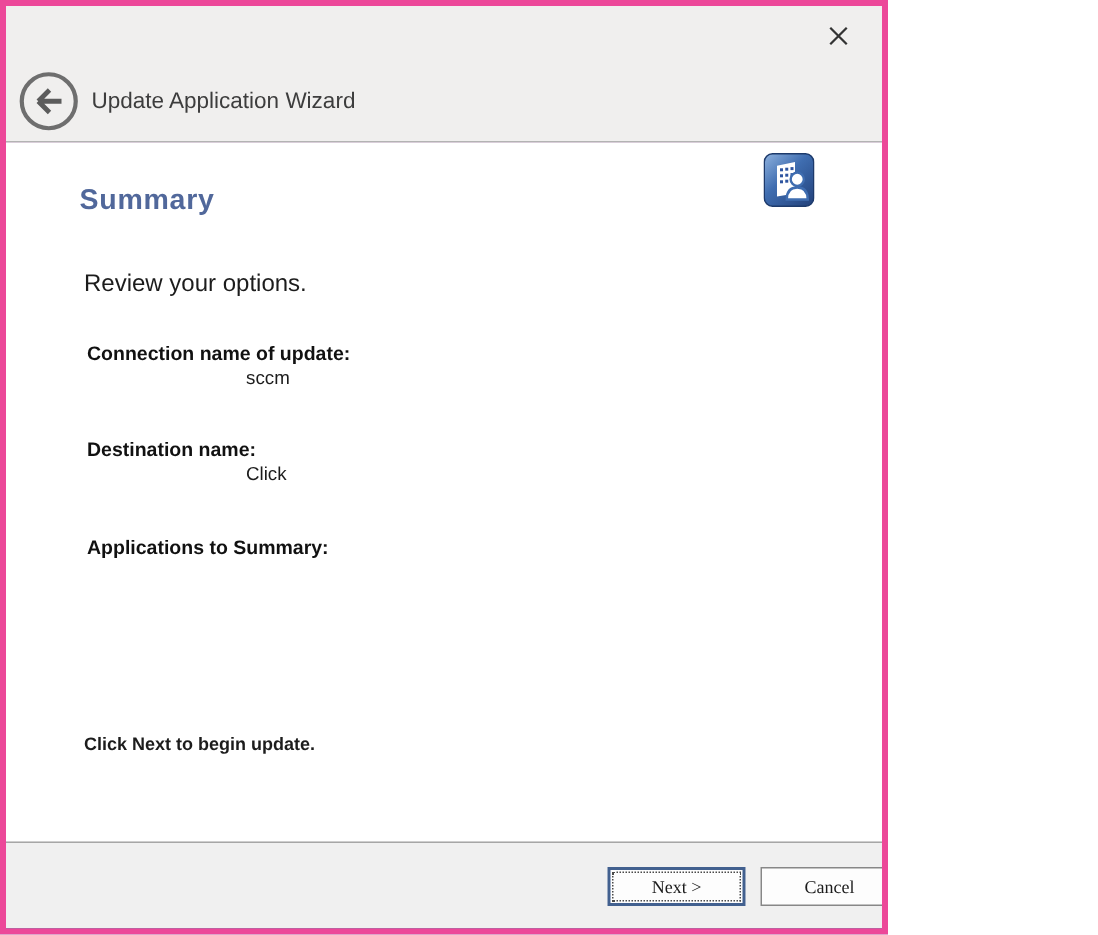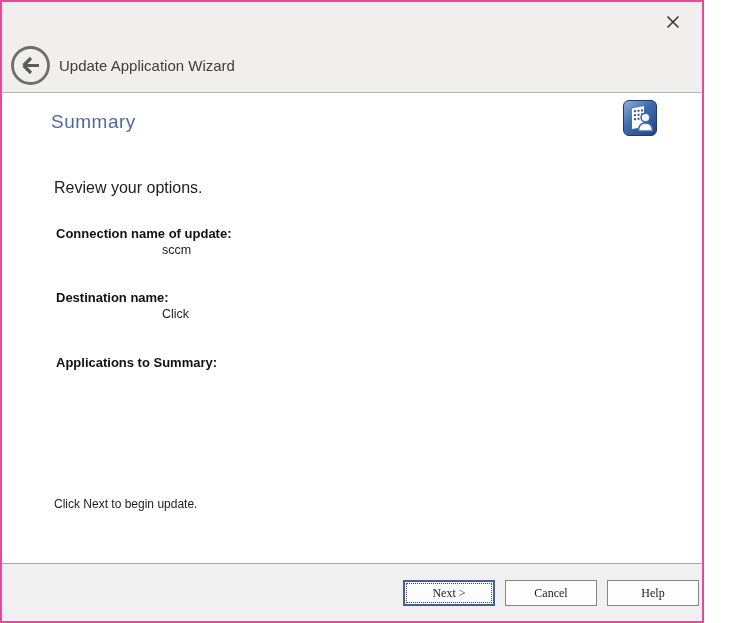--- a/index.html
+++ b/index.html
@@ -3,24 +3,24 @@
 <meta charset="utf-8">
 <style>
   html, body {
     margin: 0;
     padding: 0;
     background: #ffffff;
     font-family: "Liberation Sans", sans-serif;
   }
   .window {
     position: relative;
-    width: 704px;
+    width: 592px;
     height: 623px;
     box-sizing: border-box;
-    border: 2px solid #ec4899;
+    border: 4px solid #ec4899;
     background: #701a75;
     overflow: hidden;
   }
   
   .header {
     position: absolute;
     top: 0; left: 0; right: 0;
     height: 90px;
     background: #f0efee;
     border-bottom: 1px solid #b3b3b3;
@@ -55,24 +55,25 @@
   
   .content {
     position: absolute;
     top: 91px; left: 0; right: 0;
     height: 470px;
     background: #ffffff;
   }
   .heading {
     position: absolute;
     left: 49px;
-    top: 18px;
+    top: 28px;
     font-size: 19px;
     color: #51689b;
     letter-spacing: 0.5px;
+    font-weight: bold;
   }
   .app-icon {
     position: absolute;
     top: 7px;
     right: 45px;
     width: 34px;
     height: 36px;
   }
   .intro {
     position: absolute;
@@ -92,23 +93,24 @@
   .field-value {
     position: absolute;
     left: 160px;
     font-size: 12.5px;
     color: #1c1c1c;
     white-space: pre;
   }
   .note {
     position: absolute;
     left: 52px;
-    top: 404px;
+    top: 394px;
     font-size: 12px;
     color: #1c1c1c;
+    font-weight: bold;
   }
   
   .footer {
     position: absolute;
     left: 0; right: 0; bottom: 0;
     height: 57px;
     background: #f0f0f0;
     border-top: 1px solid #a6a6a6;
   }
   .btn {

